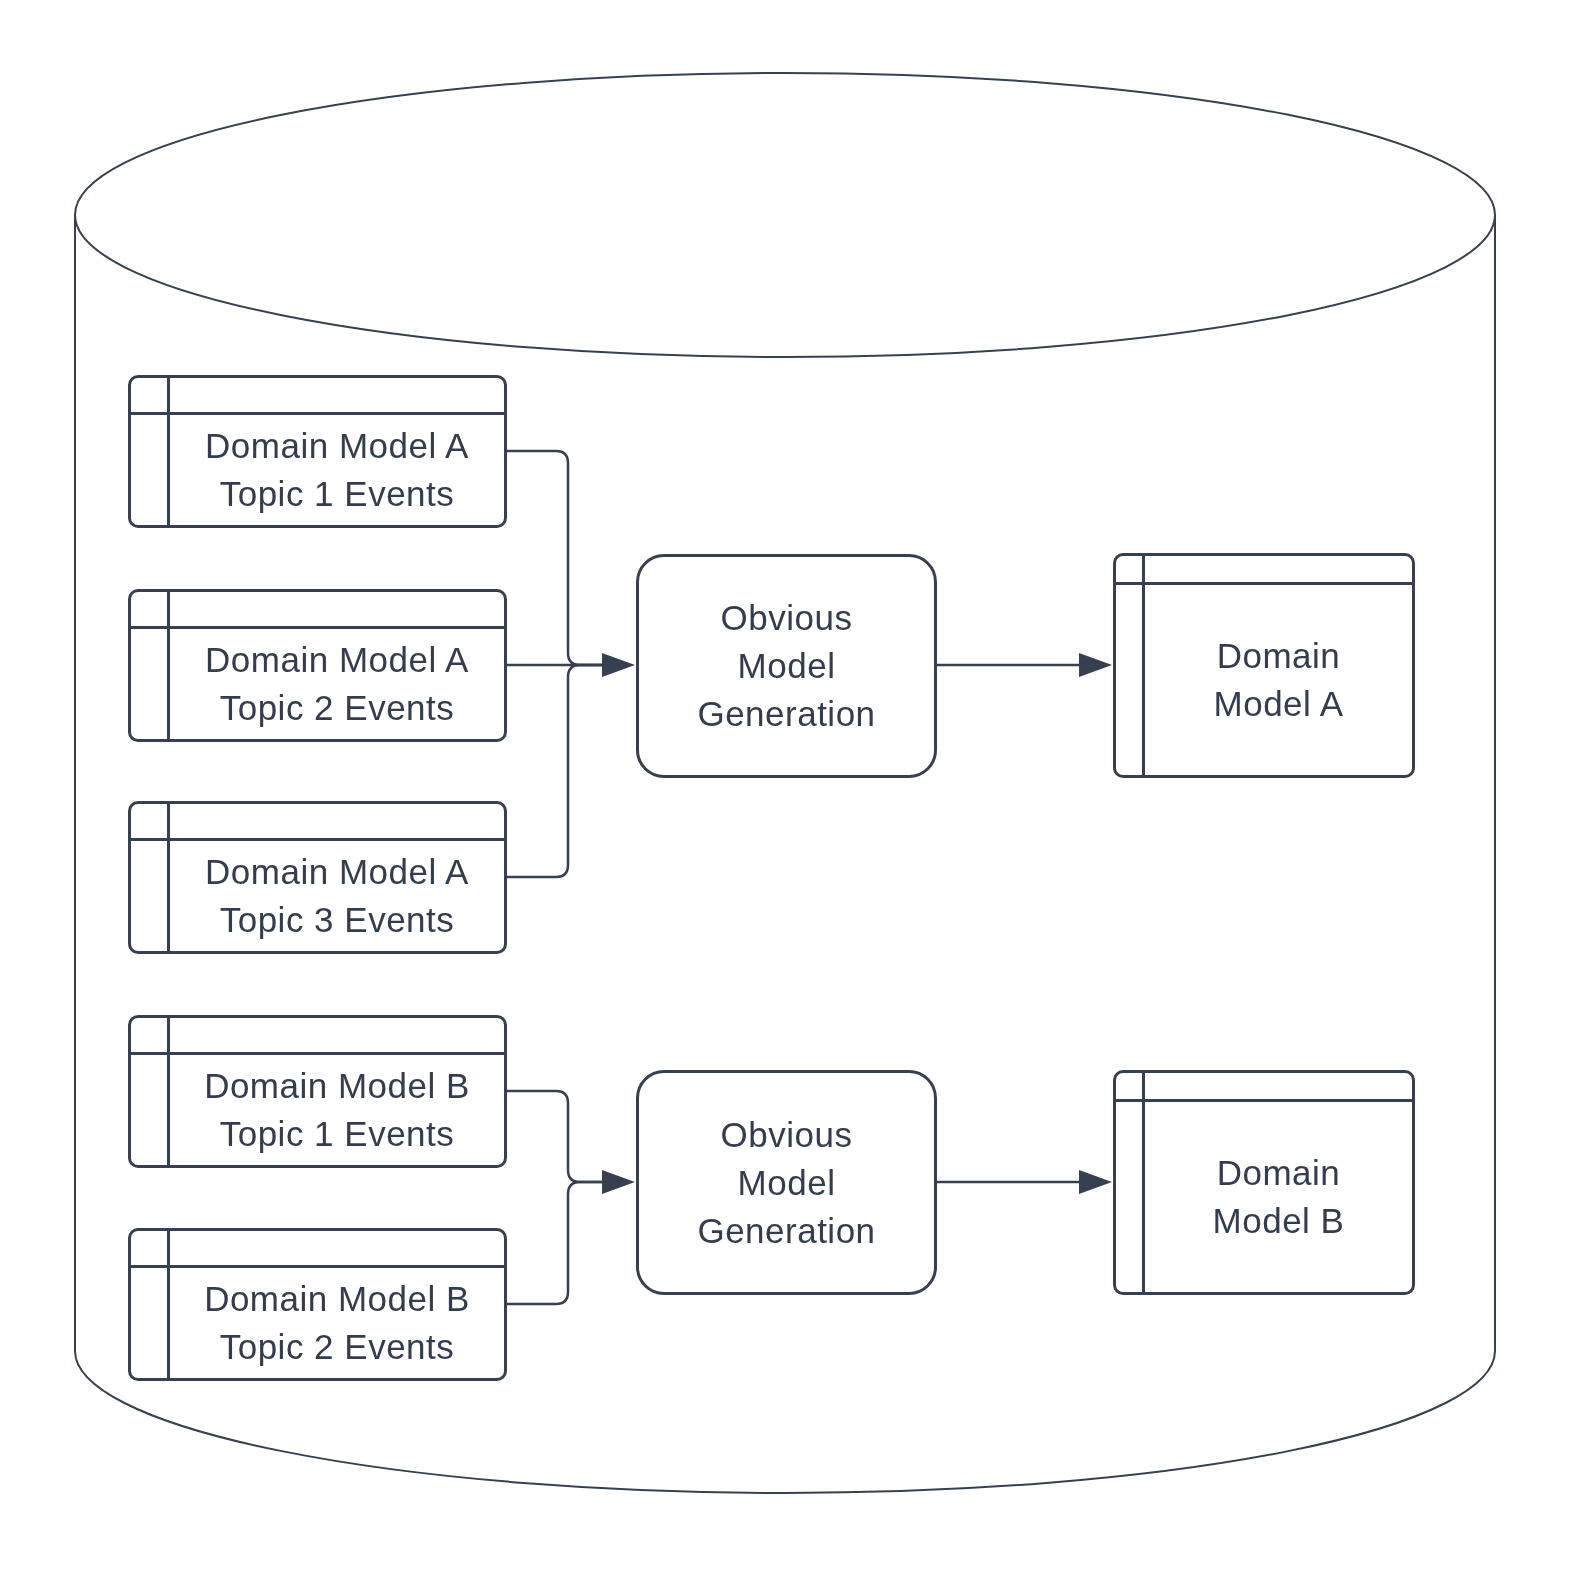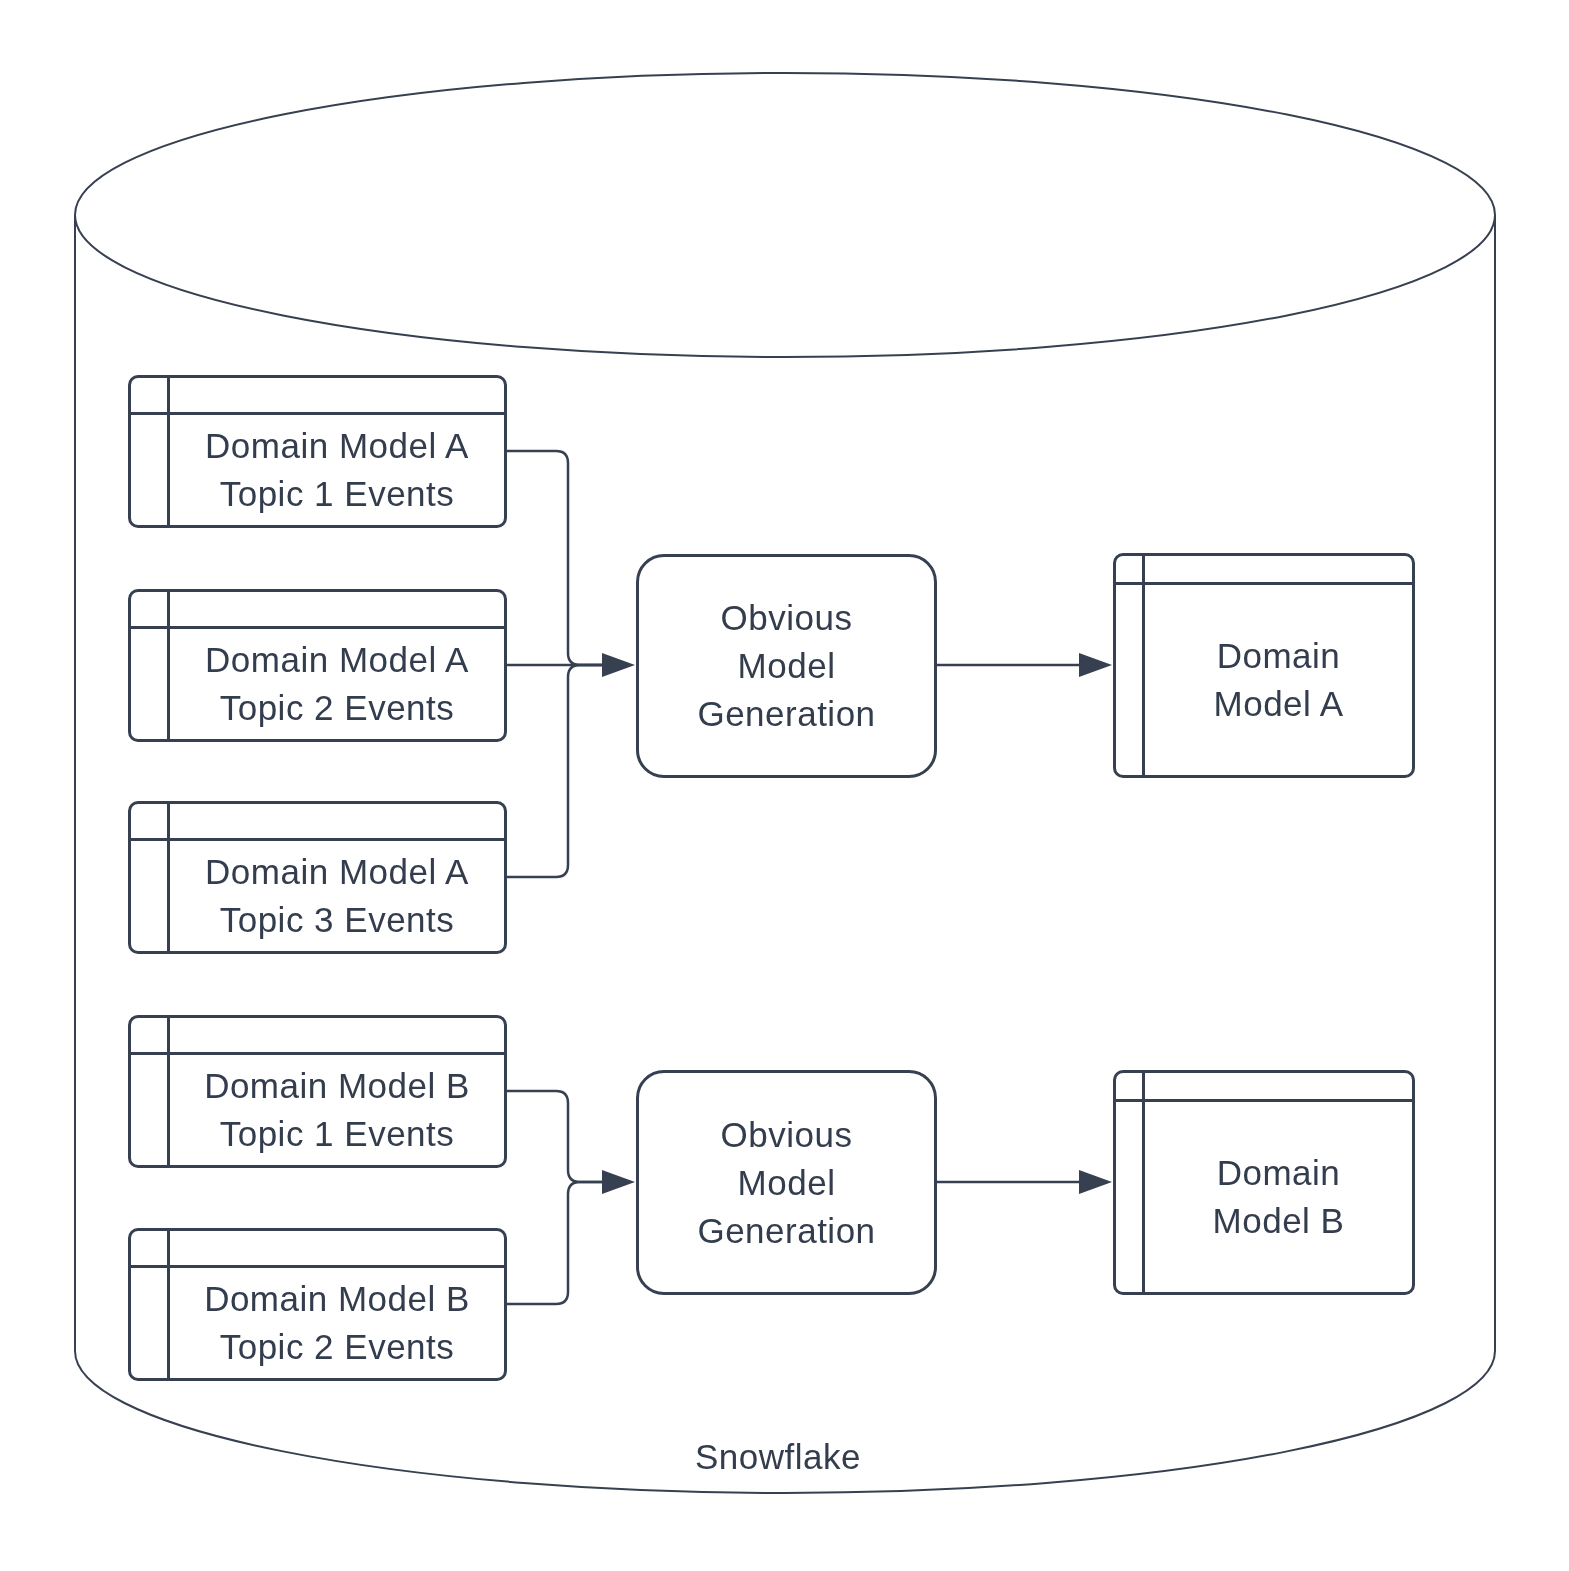--- a/index.html
+++ b/index.html
@@ -187,15 +187,14 @@
 
   <div class="node table-node table-sm" style="left:1113px; top:1070px; width:302px; height:225px;">
     <div class="hdr-line"></div>
     <div class="col-line"></div>
     <div class="label">
         <span class="node-text">Domain
 Model B</span>
       </div>
   </div>
 
-  <div class="cyl-label">Snowflake</div>
 
 </div>
 
 </body></html>

